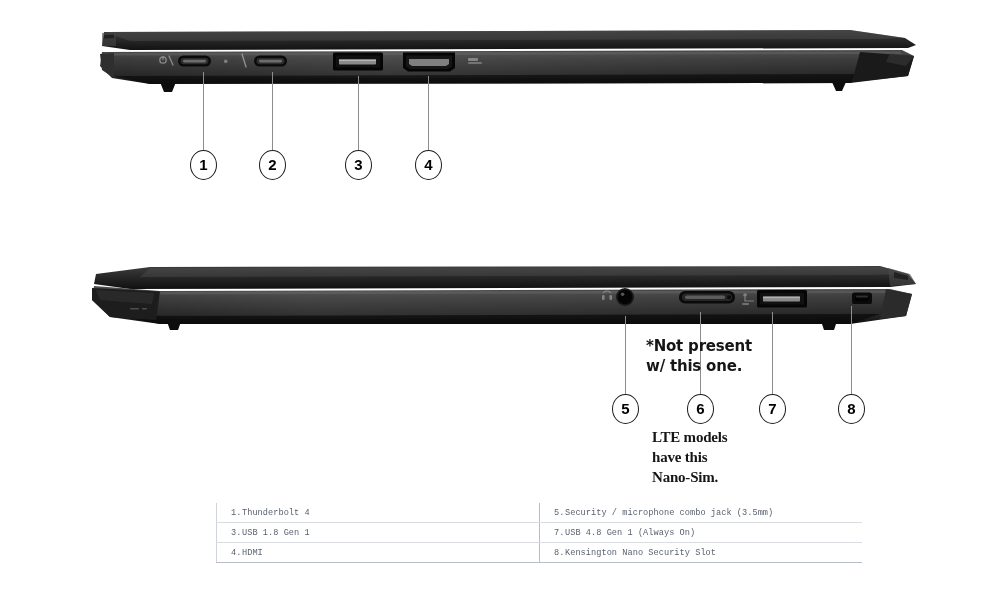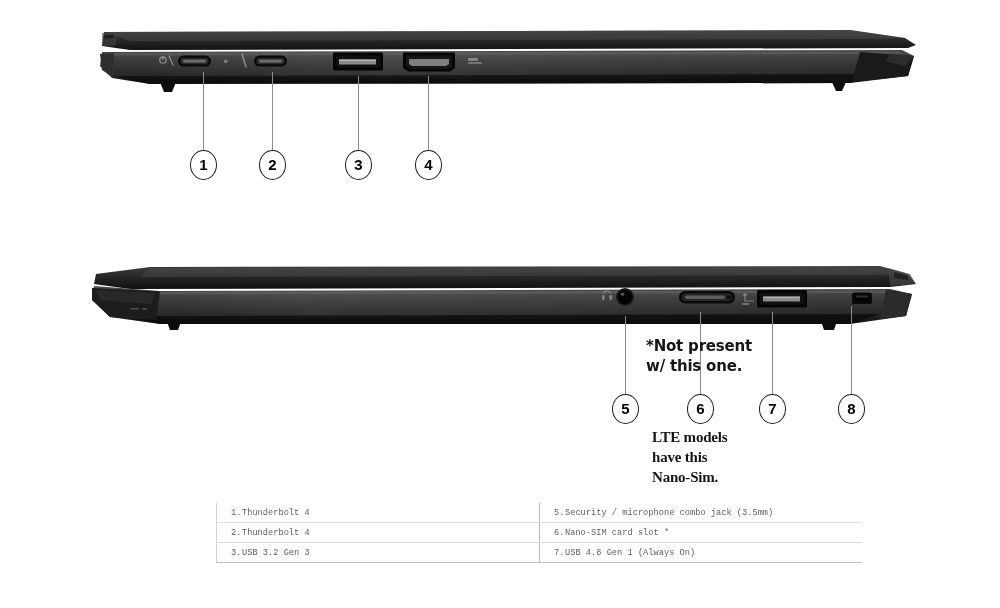--- a/index.html
+++ b/index.html
@@ -308,30 +308,30 @@
       <tr>
         <td class="col-left">
           <span class="num">1.</span><span>Thunderbolt 4</span>
         </td>
         <td class="col-right">
           <span class="num">5.</span><span>Security / microphone combo jack (3.5mm)</span>
         </td>
       </tr>
       <tr>
         <td class="col-left">
-          <span class="num">2.</span><span>Thunderbolt 4</span>
+          <span class="num">3.</span><span>USB 1.8 Gen 1</span>
         </td>
         <td class="col-right">
-          <span class="num">6.</span><span>Nano-SIM card slot *</span>
+          <span class="num">7.</span><span>USB 4.8 Gen 1 (Always On)</span>
         </td>
       </tr>
       <tr>
         <td class="col-left">
-          <span class="num">3.</span><span>USB 3.2 Gen 3</span>
+          <span class="num">4.</span><span>HDMI</span>
         </td>
         <td class="col-right">
-          <span class="num">7.</span><span>USB 4.8 Gen 1 (Always On)</span>
+          <span class="num">8.</span><span>Kensington Nano Security Slot</span>
         </td>
       </tr>
     </tbody>
   </table>
 
 </div>
 
 </body></html>

